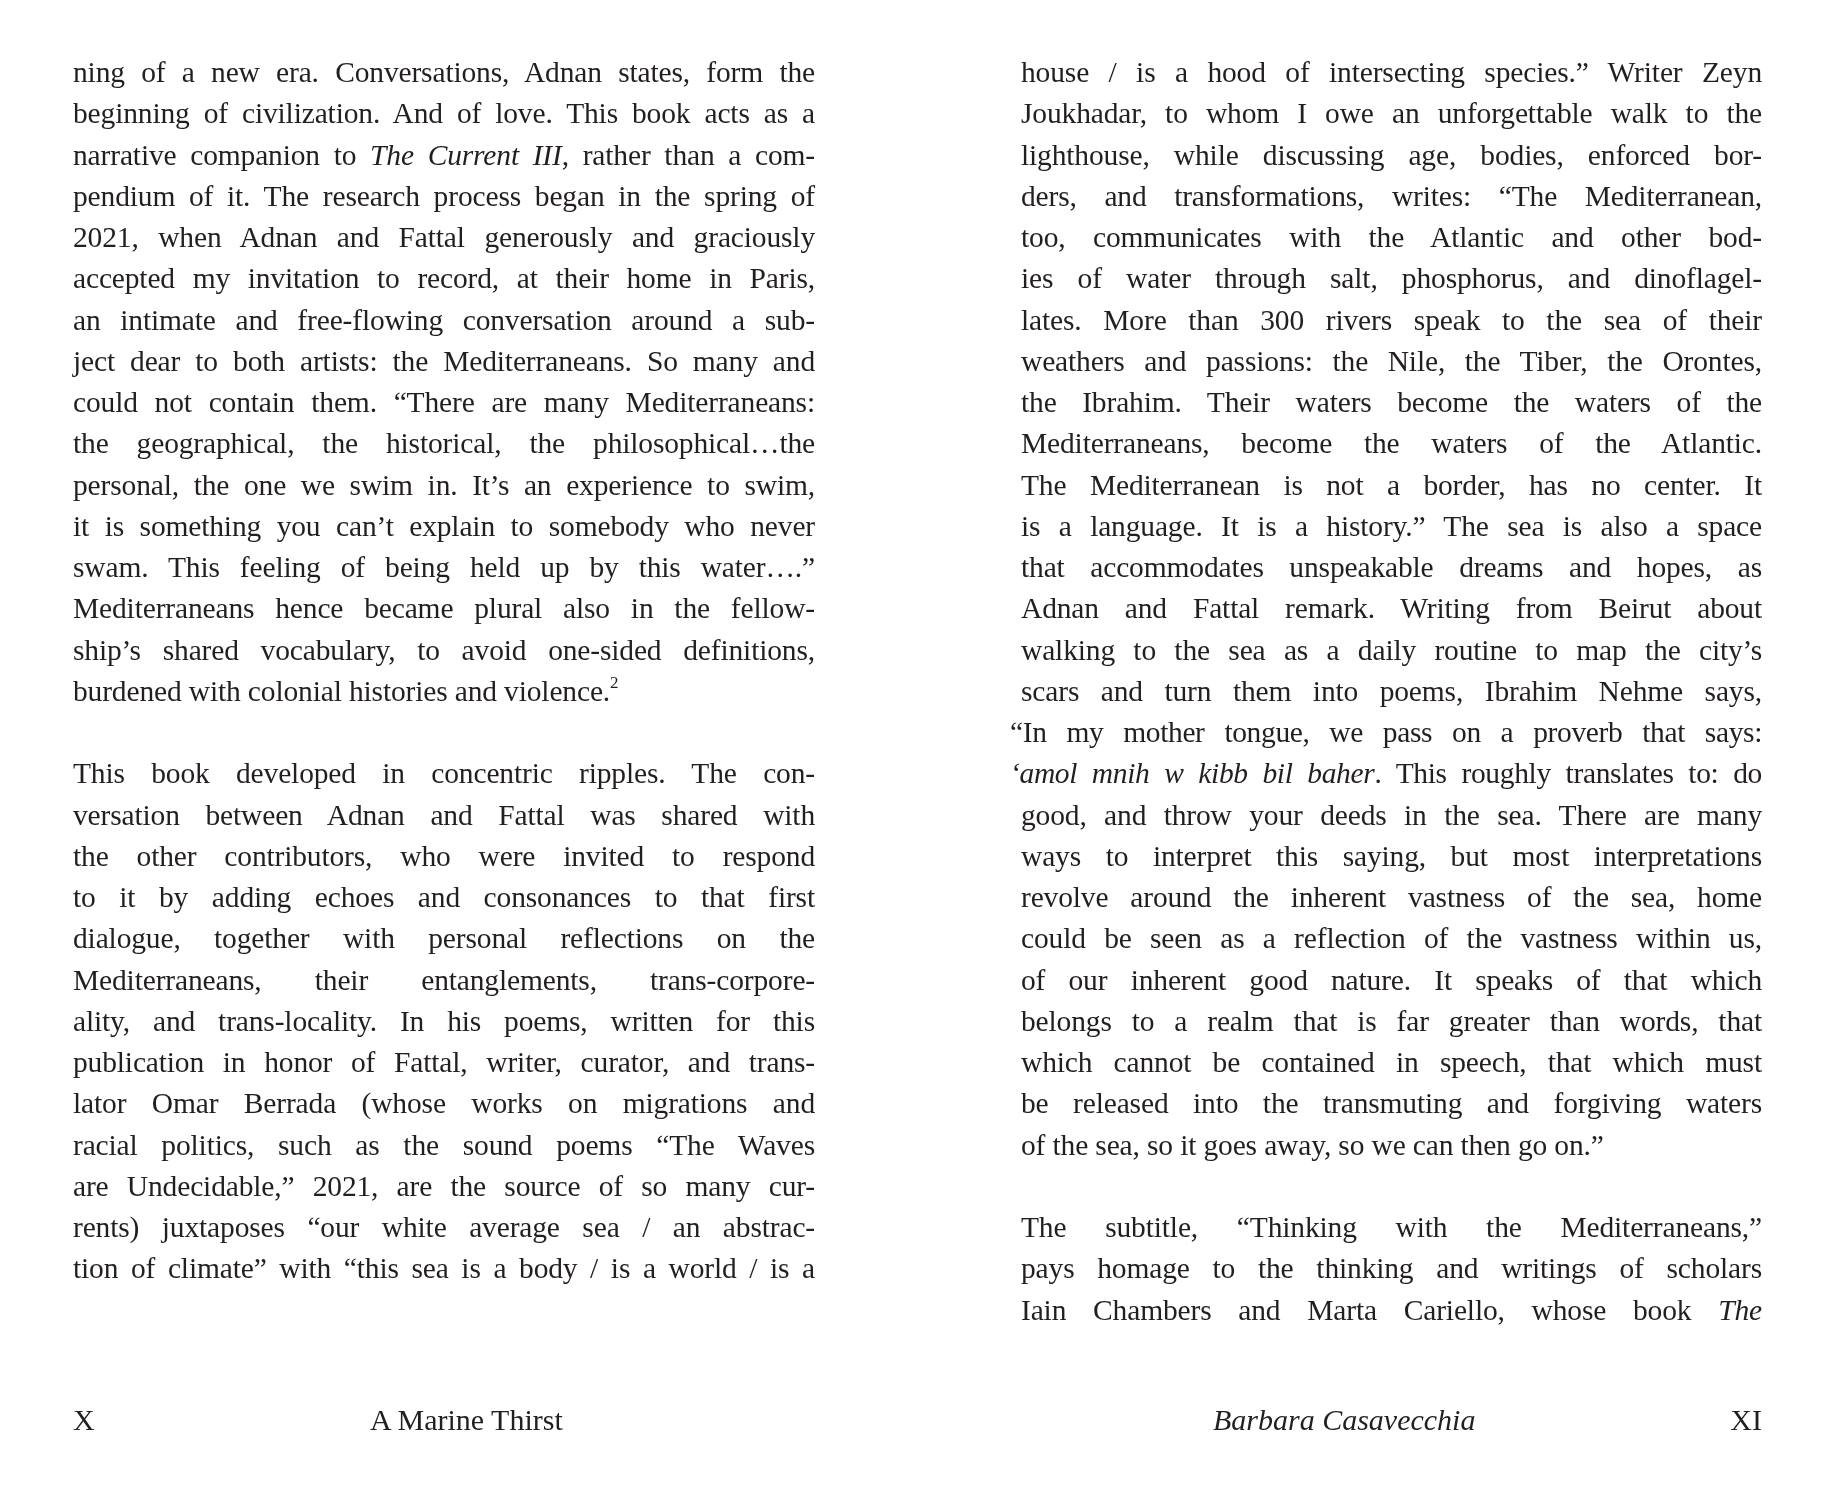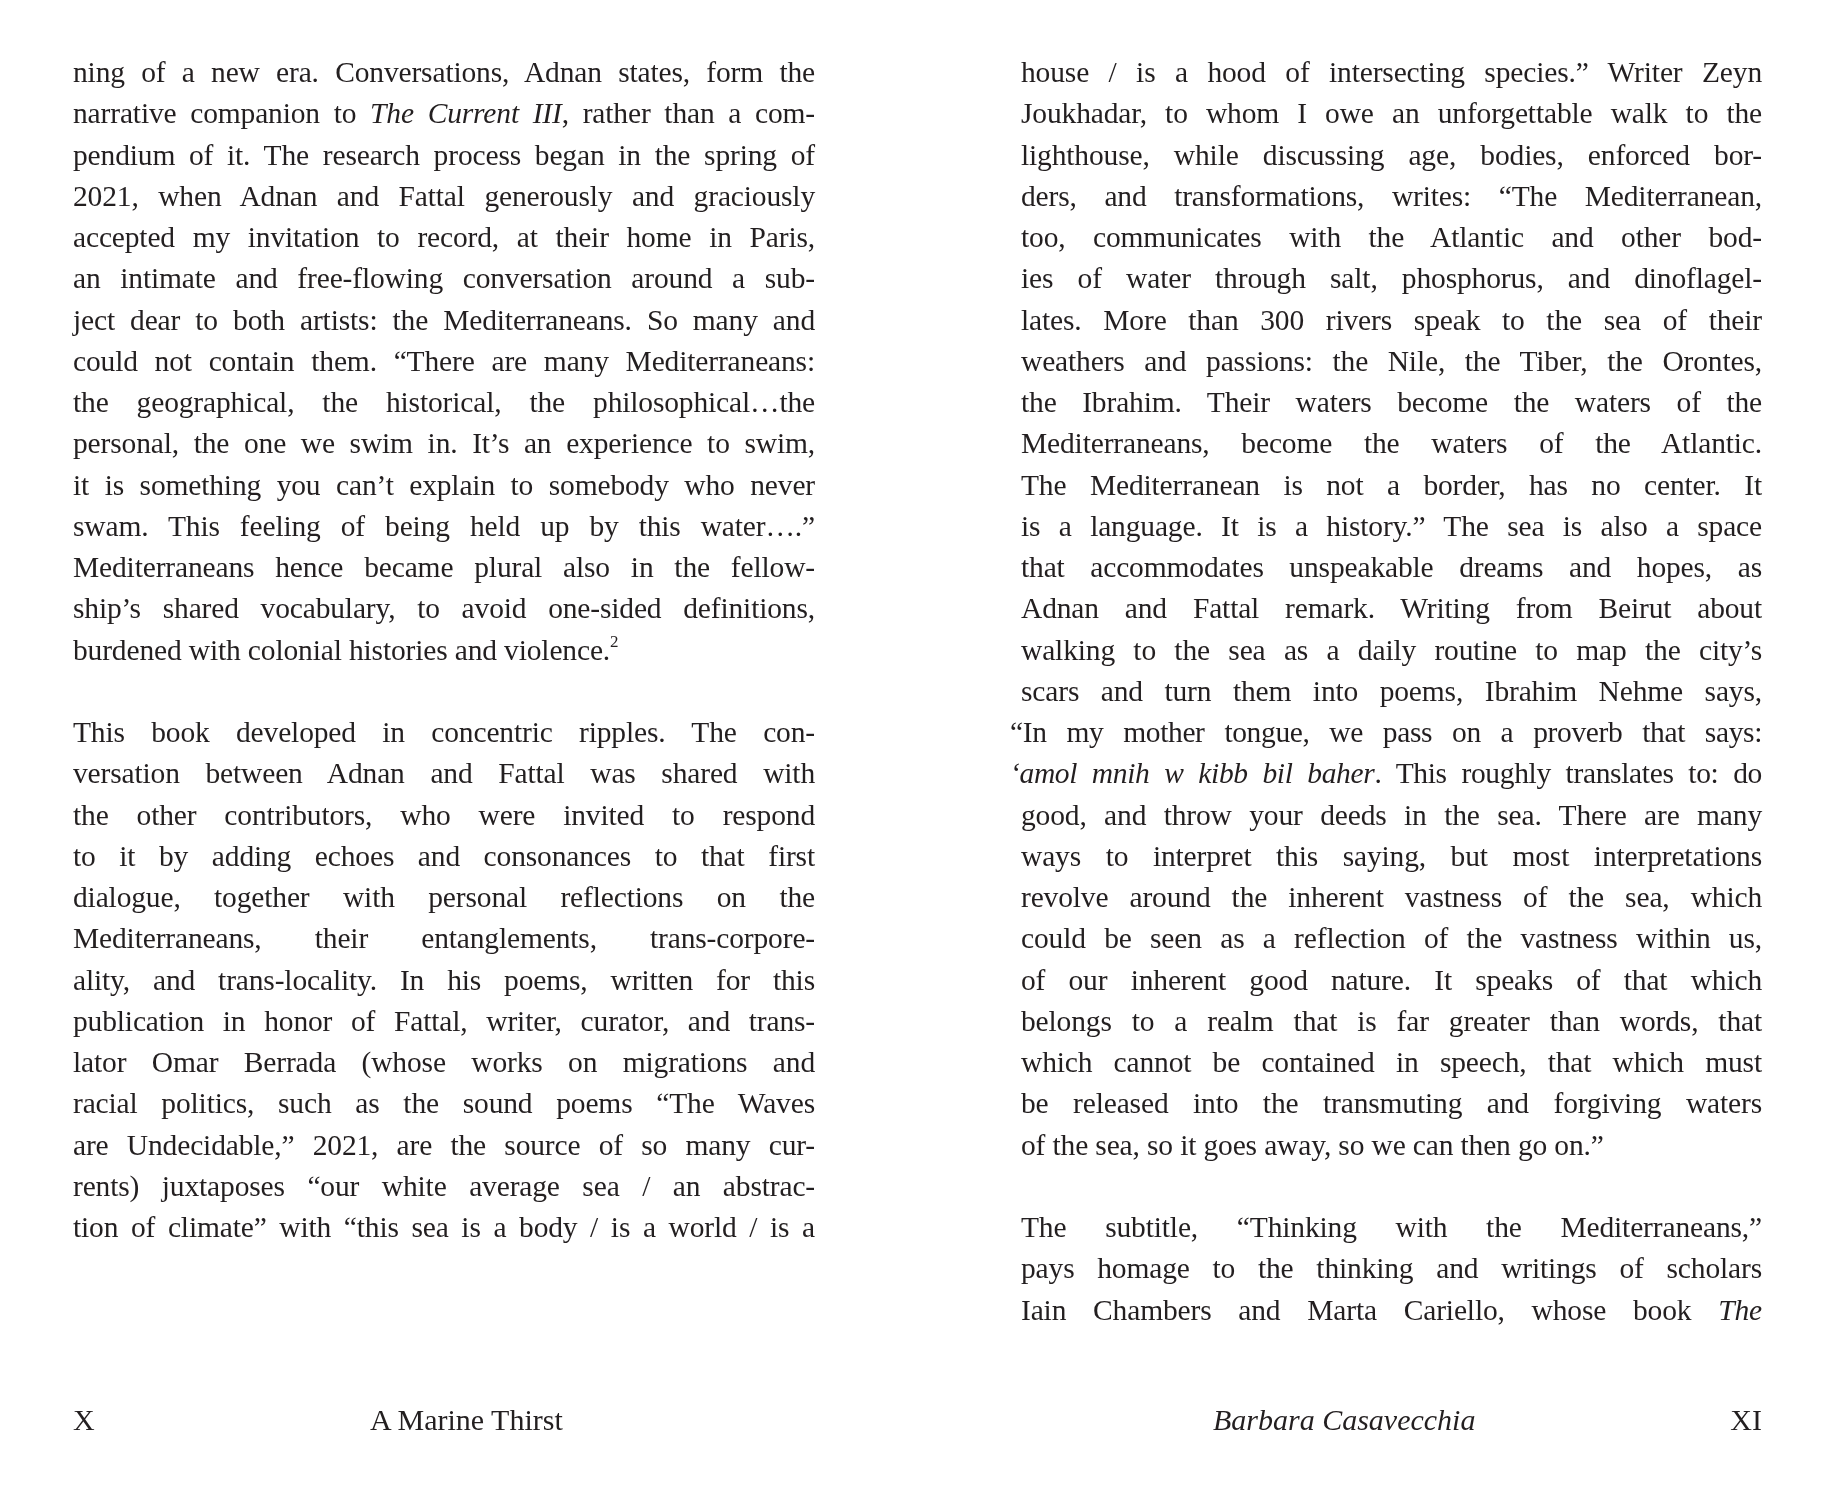--- a/index.html
+++ b/index.html
@@ -30,20 +30,21 @@
   .running-left { left: 370px; }
   .running-right { left: 297px; font-style: italic; }
   .folio-right { right: 71px; }
 </style>
 </head>
 <body>
 
 <div class="page page-left">
   <div class="column col-left">
     <span class="line" style="white-space: nowrap;">ning of a new era. Conversations, Adnan states, form the</span>
+    <span class="line" style="white-space: nowrap;">beginning of civilization. And of love. This book acts as a</span>
     <span class="line" style="white-space: nowrap;"><span>narrative companion to </span><span class="it">The Current III</span><span>, rather than a com-</span></span>
     <span class="line" style="white-space: nowrap;">pendium of it. The research process began in the spring of</span>
     <span class="line" style="white-space: nowrap;">2021, when Adnan and Fattal generously and graciously</span>
     <span class="line" style="white-space: nowrap;">accepted my invitation to record, at their home in Paris,</span>
     <span class="line" style="white-space: nowrap;">an intimate and free-flowing conversation around a sub-</span>
     <span class="line" style="white-space: nowrap;">ject dear to both artists: the Mediterraneans. So many and</span>
     <span class="line" style="white-space: nowrap;">could not contain them. “There are many Mediterraneans:</span>
     <span class="line" style="white-space: nowrap;">the geographical, the historical, the philosophical…the</span>
     <span class="line" style="white-space: nowrap;">personal, the one we swim in. It’s an experience to swim,</span>
     <span class="line" style="white-space: nowrap;">it is something you can’t explain to somebody who never</span>
@@ -85,21 +86,21 @@
     <span class="line" style="white-space: nowrap;">The Mediterranean is not a border, has no center. It</span>
     <span class="line" style="white-space: nowrap;">is a language. It is a history.” The sea is also a space</span>
     <span class="line" style="white-space: nowrap;">that accommodates unspeakable dreams and hopes, as</span>
     <span class="line" style="white-space: nowrap;">Adnan and Fattal remark. Writing from Beirut about</span>
     <span class="line" style="white-space: nowrap;">walking to the sea as a daily routine to map the city’s</span>
     <span class="line" style="white-space: nowrap;">scars and turn them into poems, Ibrahim Nehme says,</span>
     <span class="line hang" style="white-space: nowrap; letter-spacing: -0.36px;">“In my mother tongue, we pass on a proverb that says:</span>
     <span class="line hang" style="white-space: nowrap; letter-spacing: -0.34px;"><span class="it">‘amol mnih w kibb bil baher</span><span>. This roughly translates to: do</span></span>
     <span class="line" style="white-space: nowrap;">good, and throw your deeds in the sea. There are many</span>
     <span class="line" style="white-space: nowrap;">ways to interpret this saying, but most interpretations</span>
-    <span class="line" style="white-space: nowrap;">revolve around the inherent vastness of the sea, which</span>
+    <span class="line" style="white-space: nowrap;">revolve around the inherent vastness of the sea, home</span>
     <span class="line" style="white-space: nowrap;">could be seen as a reflection of the vastness within us,</span>
     <span class="line" style="white-space: nowrap;">of our inherent good nature. It speaks of that which</span>
     <span class="line" style="white-space: nowrap;">belongs to a realm that is far greater than words, that</span>
     <span class="line" style="white-space: nowrap;">which cannot be contained in speech, that which must</span>
     <span class="line" style="white-space: nowrap;">be released into the transmuting and forgiving waters</span>
     <span class="line last" style="white-space: nowrap;">of the sea, so it goes away, so we can then go on.”</span>
     <span class="line blank" style="white-space: nowrap;"></span>
     <span class="line" style="white-space: nowrap;">The subtitle, “Thinking with the Mediterraneans,”</span>
     <span class="line" style="white-space: nowrap;">pays homage to the thinking and writings of scholars</span>
     <span class="line" style="white-space: nowrap;"><span>Iain Chambers and Marta Cariello, whose book </span><span class="it">The</span></span>

